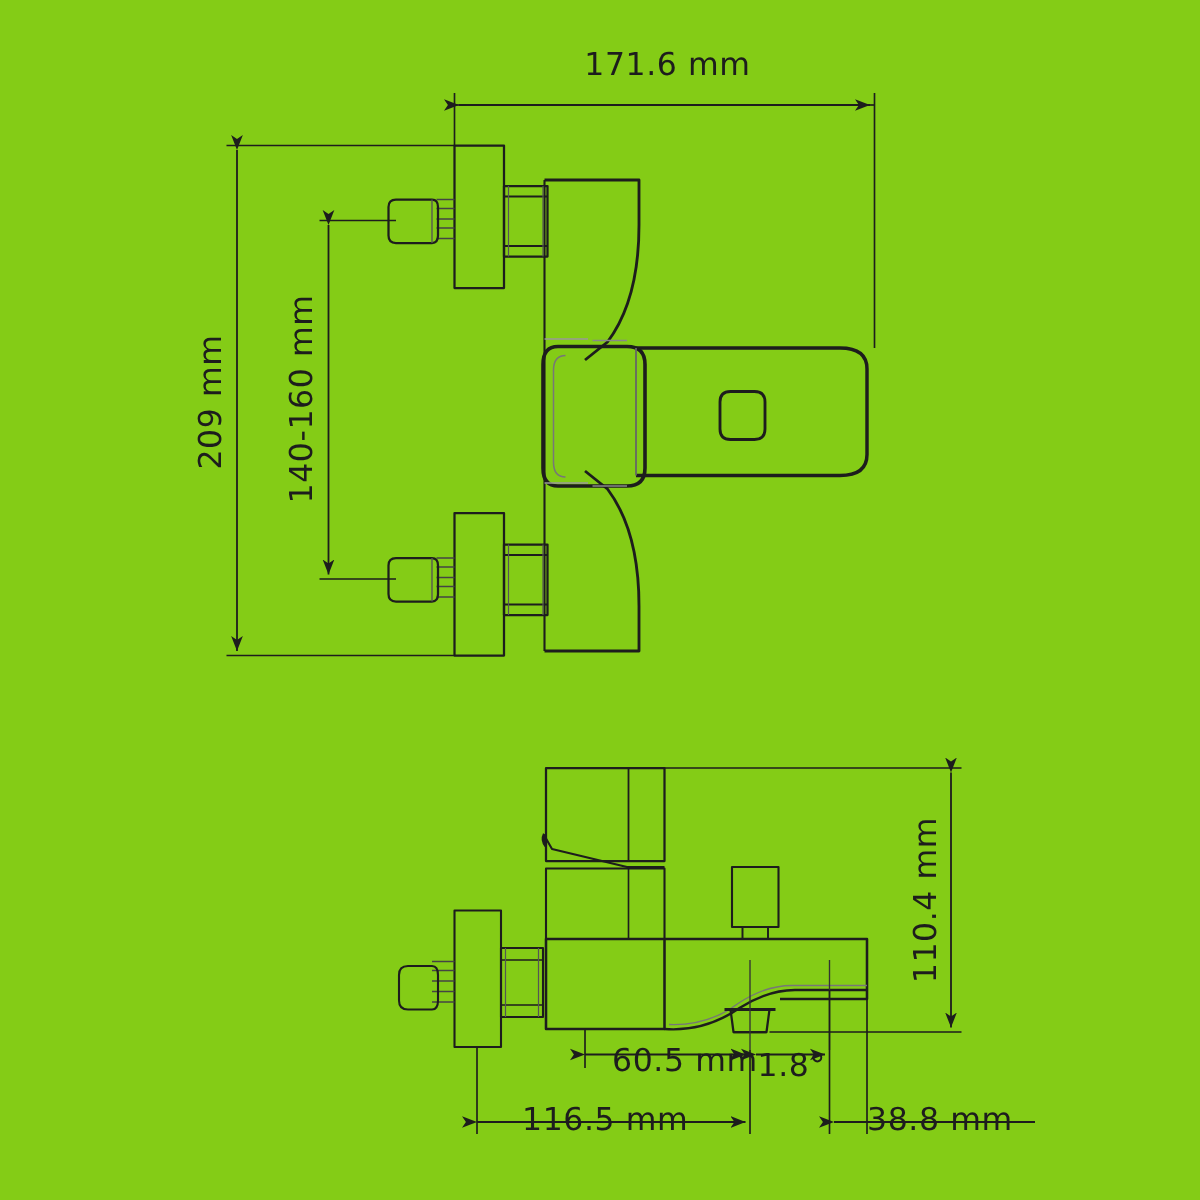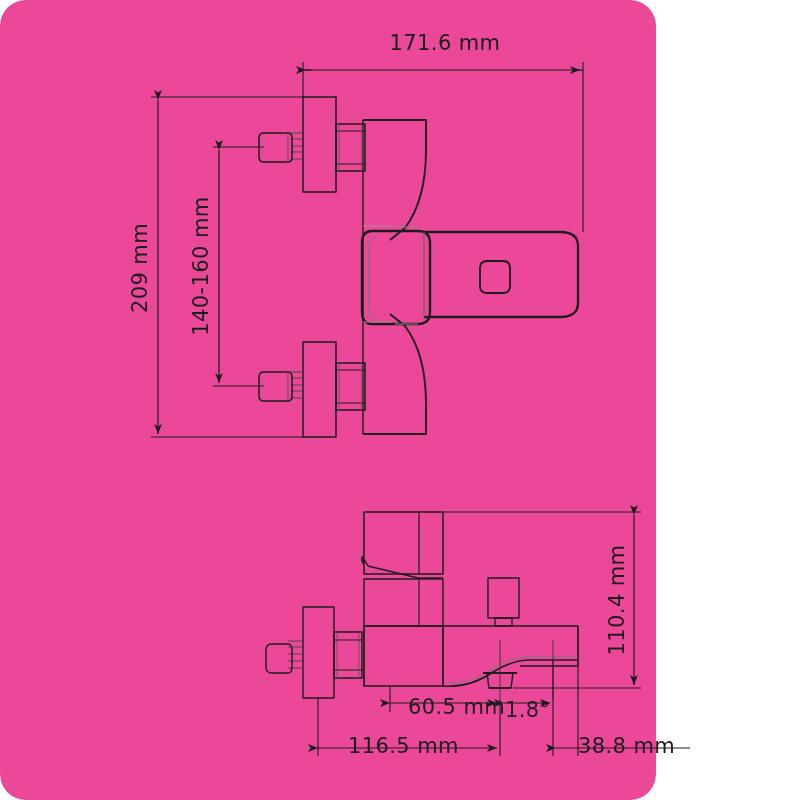--- a/index.html
+++ b/index.html
@@ -1,18 +1,18 @@
 <!DOCTYPE html>
 <html><head>
 <meta charset="utf-8">
 <style>
   html,body{margin:0;padding:0;background:#ffffff;}
   body{width:800px;height:800px;overflow:hidden;
        font-family:"DejaVu Sans","Liberation Sans",sans-serif;}
-  #stage{position:relative;width:656px;height:800px;background:#ec4899;border-radius:26px;}
+  #stage{position:relative;width:800px;height:800px;background:#84cc16;}
   #stage svg{position:absolute;top:0;left:0;width:800px;height:800px;display:block;}
   .dimtext{font-family:"DejaVu Sans","Liberation Sans",sans-serif;
            font-size:21px;fill:#1d1d1d;letter-spacing:.4px;}
 </style>
 </head>
 <body>
 
 <div id="stage">
 <svg viewBox="0 0 800 800" xmlns="http://www.w3.org/2000/svg">
 

